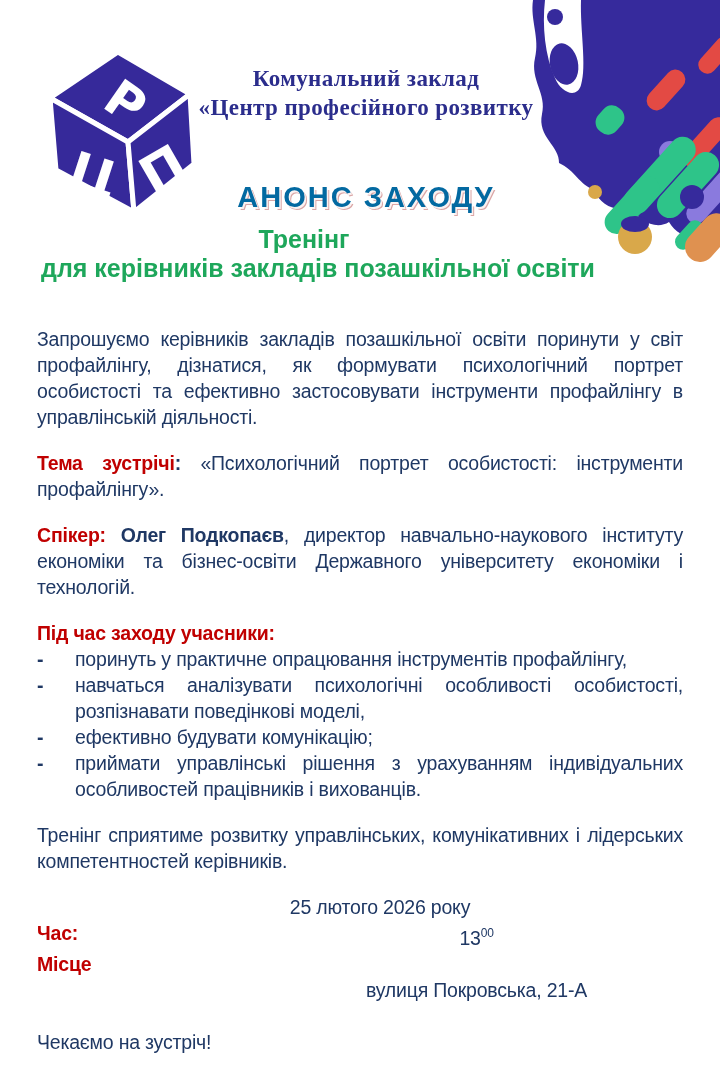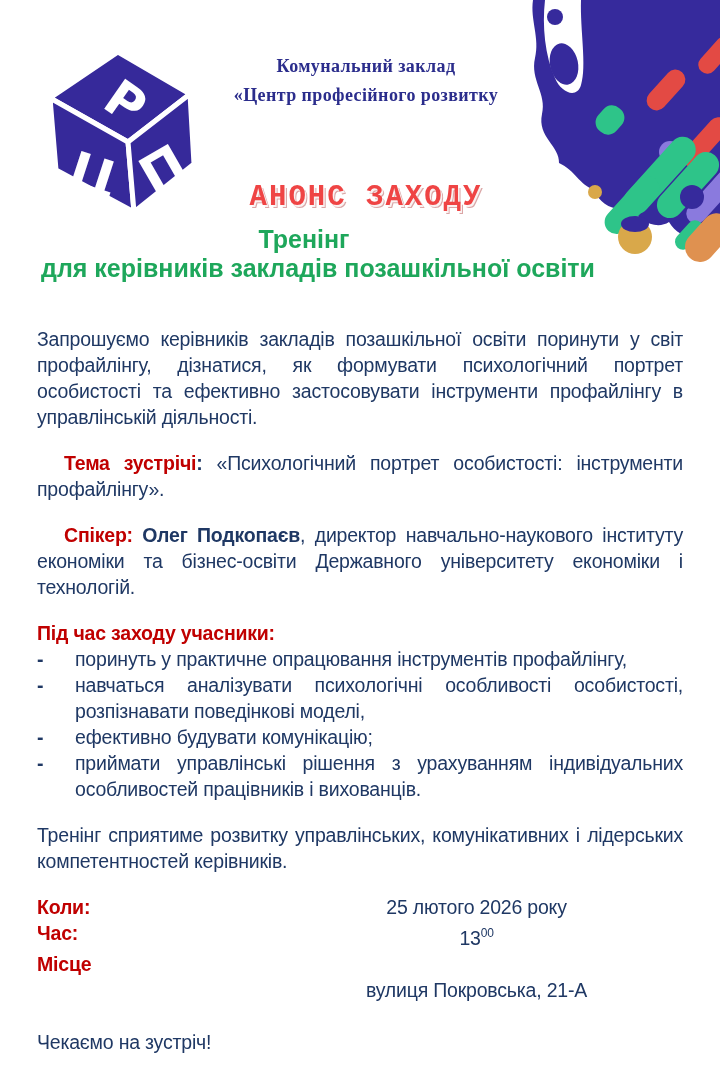--- a/index.html
+++ b/index.html
@@ -6,46 +6,46 @@
   .page {
     position:relative; width:720px; height:1079px; overflow:hidden;
     background:#fff; font-family:"Liberation Sans", sans-serif;
   }
   
   .blob-svg { position:absolute; top:0; right:0; width:200px; height:300px; }
   
   .logo-svg { position:absolute; left:40px; top:44px; width:160px; height:175px; }
   .logo-letter { font-family:"DejaVu Sans", sans-serif; font-weight:bold; fill:#ffffff; }
   .org {
-    position:absolute; left:180px; top:52px; width:372px; text-align:center;
+    position:absolute; left:180px; top:64px; width:372px; text-align:center;
     font-family:"Liberation Serif", serif; font-weight:bold;
-    font-size:18px; line-height:29px; color:#2b2d8c; letter-spacing:0.4px;
+    font-size:23px; line-height:29px; color:#2b2d8c; letter-spacing:0.4px;
   }
   .announce {
     position:absolute; left:180px; top:181px; width:372px; text-align:center;
-    font-family:Liberation Mono, monospace; font-weight:bold;
-    font-size:29px; letter-spacing:2px; color:#ef4444;
+    font-family:Liberation Sans, sans-serif; font-weight:bold;
+    font-size:29px; letter-spacing:2px; color:#0369a1;
     text-shadow:1.5px 1.5px 0 rgba(255,255,255,0.85), 2.5px 2.5px 0 rgba(173,57,57,0.45);
   }
   .event-title {
     position:absolute; left:0; top:224px; width:608px; text-align:center;
     color:#1ea75b; font-weight:bold;
   }
   .event-title .l1 { font-size:25px; line-height:30px; }
   .event-title .l2 { font-size:25px; line-height:29px;padding-left:28px; }
   
   .content {
     position:absolute; left:0; top:300px; width:720px; box-sizing:border-box;
     padding:6px 37px 0 37px;
     font-size:19.5px; line-height:26px; letter-spacing:-0.2px;
     color:#1f3864; text-align:justify;
   }
   .content p { margin:20px 0 0 0; }
   .content p.first { margin-top:20px; }
-  .red { color:#c00000; font-weight:bold;margin-left:27px; }
+  .red { color:#c00000; font-weight:bold; }
   .bold { font-weight:bold; }
   .list { margin:0; }
   .li { display:flex; }
   .li .marker { flex:0 0 38px; font-weight:bold; }
   .li .li-text { flex:1; text-align:justify; }
   .details { margin-top:20px; }
   .drow { display:flex; }
   .dlabel { flex:0 0 193px; color:#c00000; font-weight:bold; }
   .dvalue { flex:1; text-align:center;margin-left:40px; }
   .dvalue sup { font-size:12px; }
@@ -132,21 +132,20 @@
       <div class="li">
         <span class="marker">-</span>
         <span class="li-text">приймати управлінські рішення з урахуванням індивідуальних особливостей працівників і вихованців.</span>
       </div>
     </div>
 
     <p>Тренінг сприятиме розвитку управлінських, комунікативних і лідерських компетентностей керівників.</p>
 
     <div class="details">
       <div class="drow">
-        <span class="dlabel">Коли:</span>
         <span class="dvalue">25 лютого 2026 року</span>
       </div>
       <div class="drow">
         <span class="dlabel">Час:</span>
         <span class="dvalue"><span>13</span><sup>00</sup></span>
       </div>
       <div class="drow">
         <span class="dlabel">Місце</span>
         <span class="dvalue"></span>
       </div>

